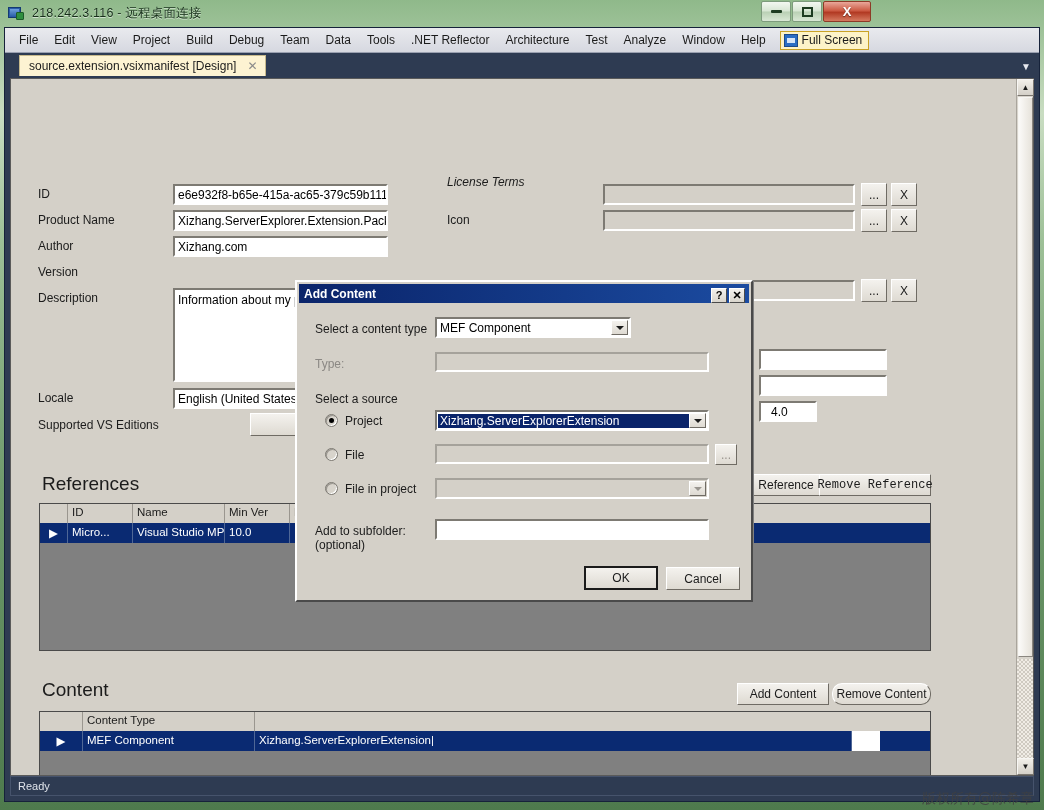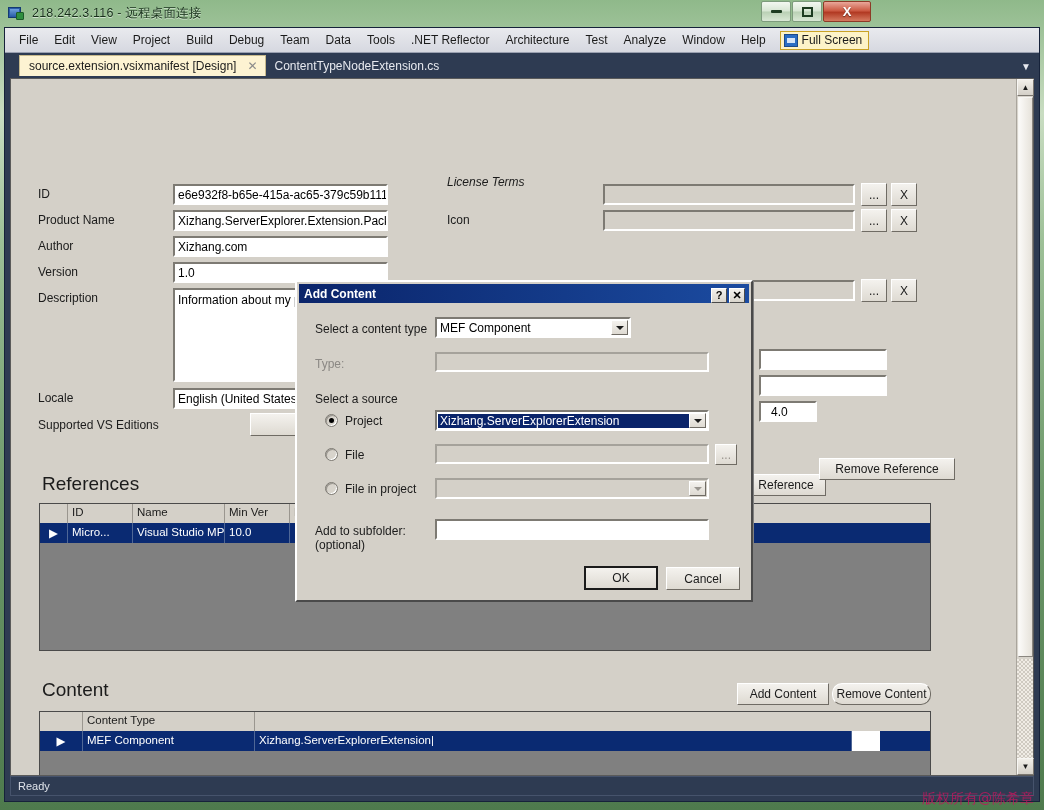--- a/index.html
+++ b/index.html
@@ -238,21 +238,21 @@
 
   
   #vs-statusbar {
     position: absolute; left: 5px; bottom: 5px; width: 1024px; height: 20px;
     background: #2e3b52; border: 1px solid #46536c;
     display: flex; align-items: center;
   }
   #status-text { font-size: 11px; color: #dfe3ea; margin-left: 7px; }
   #watermark {
     position: absolute; right: 10px; bottom: 2px;
-    font-size: 14px; color: #be185d; opacity: .85;
+    font-size: 14px; color: #404040; opacity: .85;
     font-family: "DejaVu Sans", sans-serif;
   }
 </style>
 </head>
 <body>
 
 <div id="rdp-frame">
 
   <div id="rdp-titlebar">
     <div class="tb-icon">
@@ -296,41 +296,37 @@
         <div class="fs-icon"></div>
         <span class="fs-label">Full Screen</span>
       </div>
     </div>
 
     <div id="vs-tabstrip">
       <div class="vs-tab active">
         <span>source.extension.vsixmanifest [Design]</span>
         <span class="tab-close">✕</span>
       </div>
-      <div class="vs-tab">
-        <span>ContentTypeNodeExtension.cs</span>
-      </div>
       <div id="tabstrip-chevron">▼</div>
     </div>
 
     <div id="designer-outer">
       <div id="designer-surface">
 
         <div class="fld-label" style="left:27px; top:108px;">ID</div>
         <div class="fld-label" style="left:27px; top:134px;">Product Name</div>
         <div class="fld-label" style="left:27px; top:160px;">Author</div>
         <div class="fld-label" style="left:27px; top:186px;">Version</div>
         <div class="fld-label" style="left:27px; top:212px;">Description</div>
         <div class="fld-label" style="left:27px; top:312px;">Locale</div>
         <div class="fld-label" style="left:27px; top:339px;">Supported VS Editions</div>
 
         <div class="tb" style="left:162px; top:105px; width:215px; height:21px;">e6e932f8-b65e-415a-ac65-379c59b11111</div>
         <div class="tb" style="left:162px; top:131px; width:215px; height:21px;">Xizhang.ServerExplorer.Extension.Package</div>
         <div class="tb" style="left:162px; top:157px; width:215px; height:21px;">Xizhang.com</div>
-        <div class="tb" style="left:162px; top:183px; width:215px; height:21px;">1.0</div>
 
         <div class="tb" style="left:162px; top:209px; width:215px; height:94px; line-height:15px; padding-top:3px;">Information about my package</div>
         <div style="position:absolute; left:360px; top:211px; width:15px; height:90px; background:#e9e5dd;
                     background-image: repeating-conic-gradient(#cfcac1 0 25%, #f0ece5 0 50%); background-size:4px 4px;">
           <div style="position:absolute; left:0; top:0; width:15px; height:15px;
                       background:linear-gradient(to bottom,#f2efe9,#d4d0c8);
                       border:1px solid #f7f6f3; border-right-color:#7a7670; border-bottom-color:#7a7670;
                       display:flex; align-items:center; justify-content:center; font-size:7px;">▲</div>
         </div>
 
@@ -354,21 +350,21 @@
         <div class="btn" style="left:850px; top:200px; width:26px; height:23px;">...</div>
         <div class="btn" style="left:880px; top:200px; width:26px; height:23px;">X</div>
 
         <div class="tb" style="left:748px; top:270px; width:128px; height:21px;"></div>
         <div class="tb" style="left:748px; top:296px; width:128px; height:21px;"></div>
         <div class="tb" style="left:748px; top:322px; width:58px; height:21px;padding-left:10px;">4.0</div>
 
         <div class="section-title" style="left:31px; top:394px;">References</div>
 
         <div class="btn" style="left:735px; top:395px; width:80px; height:22px;">Reference</div>
-        <div class="btn" style="left:808px; top:379px; width:136px; height:22px;">Remove Reference</div>
+        <div class="btn" style="left:808px; top:395px; width:112px; height:22px;font-family:Liberation Mono, monospace;">Remove Reference</div>
 
         <div class="grid" style="left:28px; top:424px; width:892px; height:148px;">
           <div class="grid-head">
             <div class="gh" style="width:28px;"></div>
             <div class="gh" style="width:65px;">ID</div>
             <div class="gh" style="width:92px;">Name</div>
             <div class="gh" style="width:65px;">Min Ver</div>
             <div class="gh" style="width:45px;">M</div>
           </div>
           <div class="grid-row">

